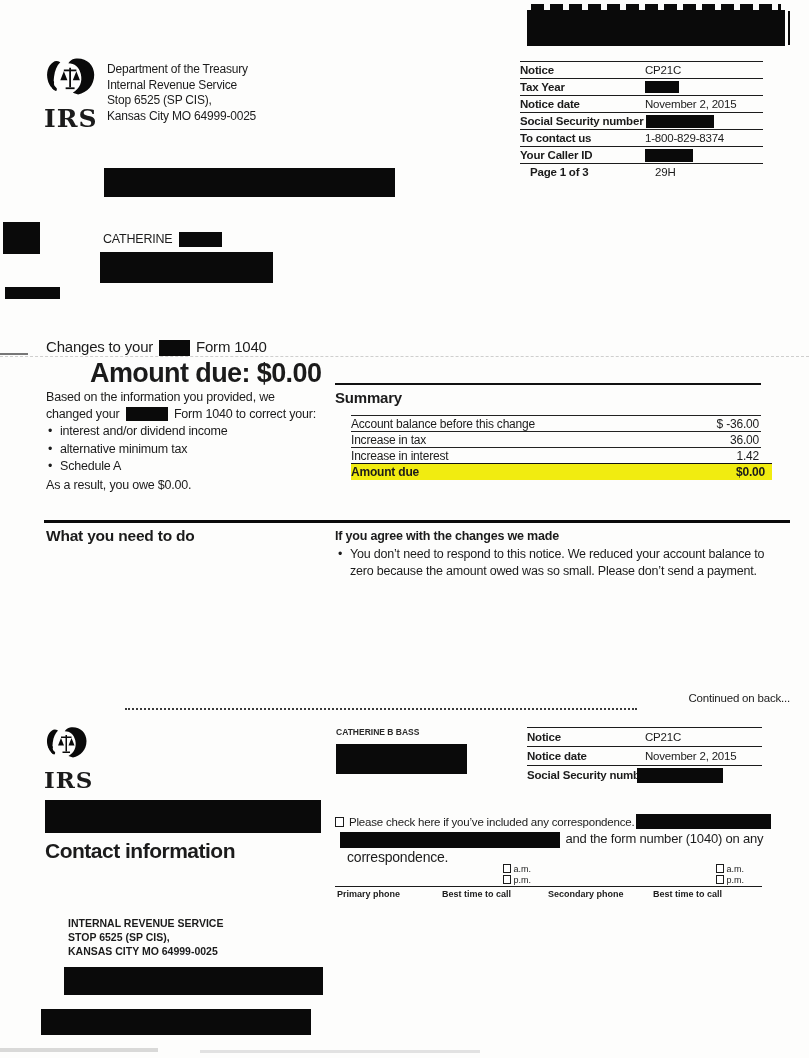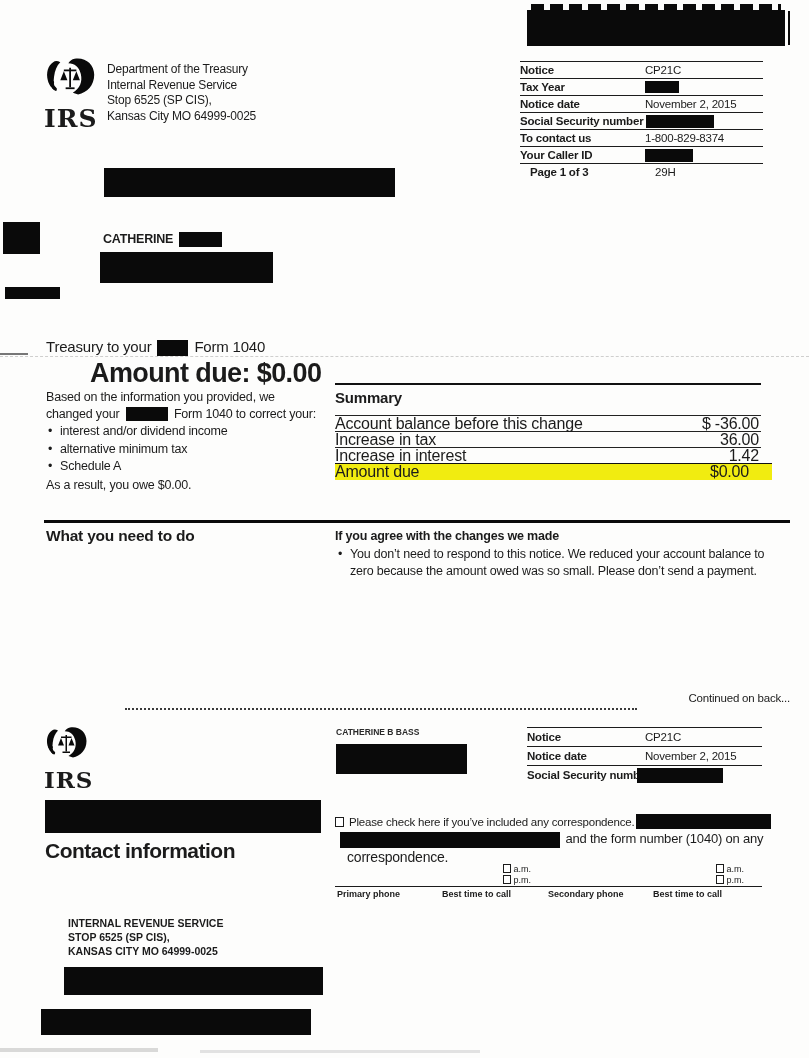--- a/index.html
+++ b/index.html
@@ -12,24 +12,24 @@
   .bar{position:absolute;background:#0a0a0a;}
   .chip{display:inline-block;background:#0a0a0a;vertical-align:middle;}
   .b{font-weight:bold;}
   
   .info-table{position:absolute;}
   .info-row{display:flex;border-top:1.6px solid #1c1c1c;align-items:center;}
   .info-row .lbl{font-weight:bold;white-space:nowrap;}
   .info-row .val{white-space:nowrap;}
   
   .sum-row{display:flex;justify-content:space-between;border-top:1.3px solid #222;
-           font-size:16px;height:15px;align-items:center;padding:0 2px 0 0;}
+           font-size:12px;height:15px;align-items:center;padding:0 2px 0 0;margin-left:16px;}
   .sum-row .val{text-align:right;}
-  .sum-row.hl{background:#f1ec10;font-weight:normal;border-top:1.8px solid #111;
-              margin-right:-11px;padding-right:23px;height:16px;justify-content:space-between;}
+  .sum-row.hl{background:#f1ec10;font-weight:bold;border-top:1.8px solid #111;
+              margin-right:-11px;padding-right:7px;height:16px;justify-content:space-between;}
   .bullet{display:flex;font-size:12.5px;line-height:16.5px;}
   .bullet .dot{width:12px;flex:none;}
   .jagged{position:absolute;height:7px;
     background:repeating-linear-gradient(90deg,#0a0a0a 0 13px,transparent 13px 19px);}
   .dotline{position:absolute;border-top:2px dotted #3a3a3a;}
   .artifact{position:absolute;border-top:1px dashed #b7b7b7;opacity:.65;}
   .cb{display:inline-block;width:7px;height:8px;border:1.2px solid #1b1b1b;
       background:#fff;vertical-align:-1px;flex:none;}
   .serif-irs{font-family:"DejaVu Serif","Liberation Serif",serif;font-weight:bold;letter-spacing:1px;}
   .smalltxt{font-size:9px;letter-spacing:0;}
@@ -94,29 +94,29 @@
       <span class="chip" style="width:48px;height:13px;"></span>
     </div>
     <div class="info-row" style="height:16px;">
       <span class="lbl" style="width:125px;margin-left:10px;">Page 1 of 3</span>
       <span class="val">29H</span>
     </div>
   </div>
 
   <div class="bar" style="left:104px;top:168px;width:291px;height:29px;"></div>
   <div class="bar" style="left:3px;top:222px;width:37px;height:32px;"></div>
-  <div class="abs" style="left:103px;top:232px;font-size:12.5px;font-weight:bold;">
+  <div class="abs" style="left:103px;top:232px;font-size:12.5px;">
     <span>CATHERINE</span>
     <span class="chip" style="width:43px;height:15px;margin-left:3px;"></span>
   </div>
   <div class="bar" style="left:100px;top:252px;width:173px;height:31px;"></div>
   <div class="bar" style="left:5px;top:287px;width:55px;height:12px;"></div>
 
   <div class="abs" style="left:46px;top:338px;font-size:15px;">
-    <span>Treasury to your</span>
+    <span>Changes to your</span>
     <span class="chip" style="width:31px;height:16px;margin:0 2px;"></span>
     <span>Form 1040</span>
   </div>
   <div class="artifact" style="left:0;top:356px;width:809px;"></div>
   <div class="bar" style="left:0;top:353px;width:28px;height:2px;opacity:.55;"></div>
 
   <div class="abs b" style="left:46px;top:358px;font-size:27px;letter-spacing:-0.6px;margin-left:44px;">Amount due: $0.00</div>
   <div class="abs" style="left:46px;top:389px;font-size:12.5px;line-height:16.5px;width:330px;">
     <div>Based on the information you provided, we</div>
     <div>

